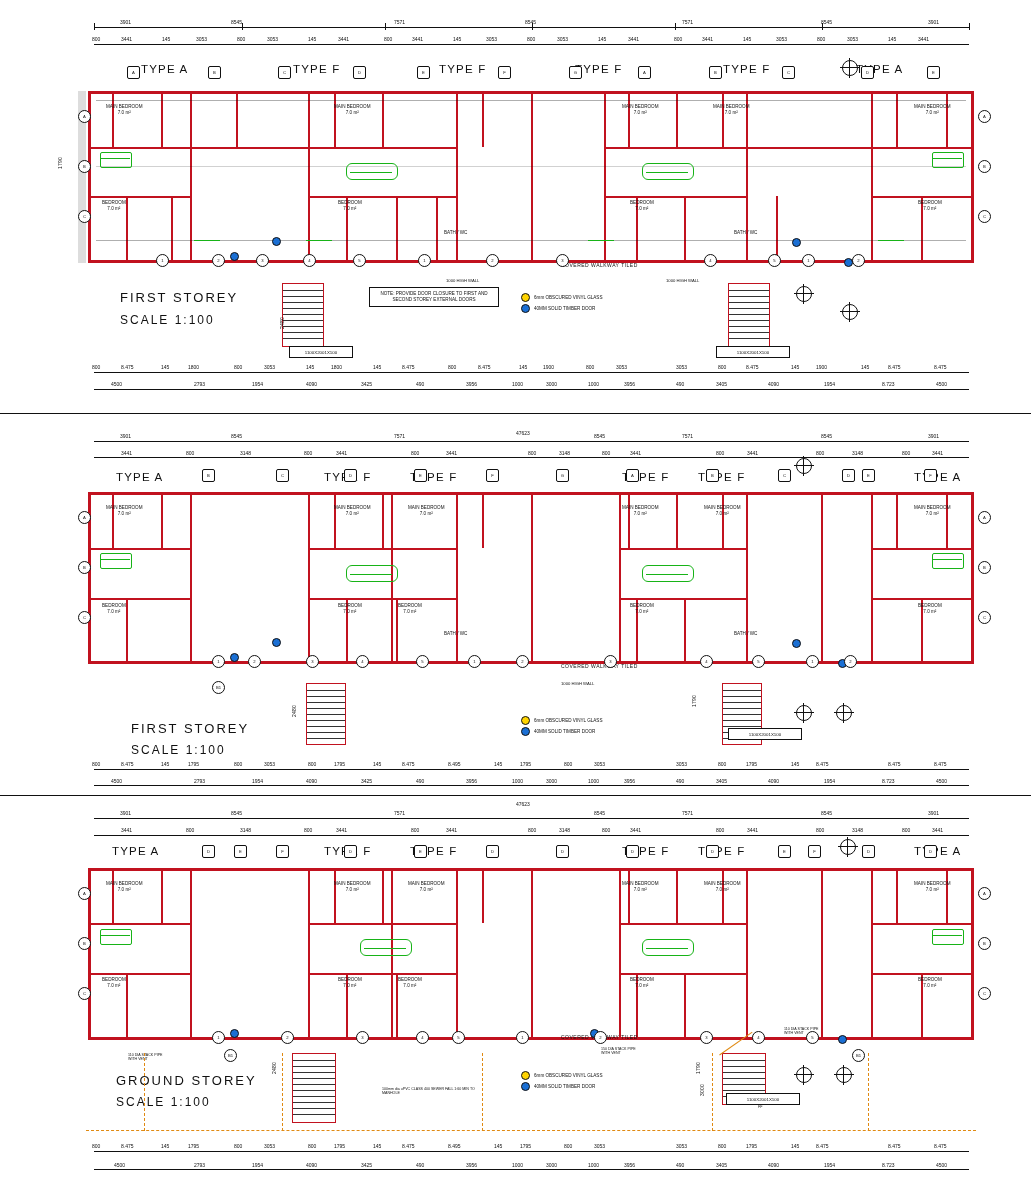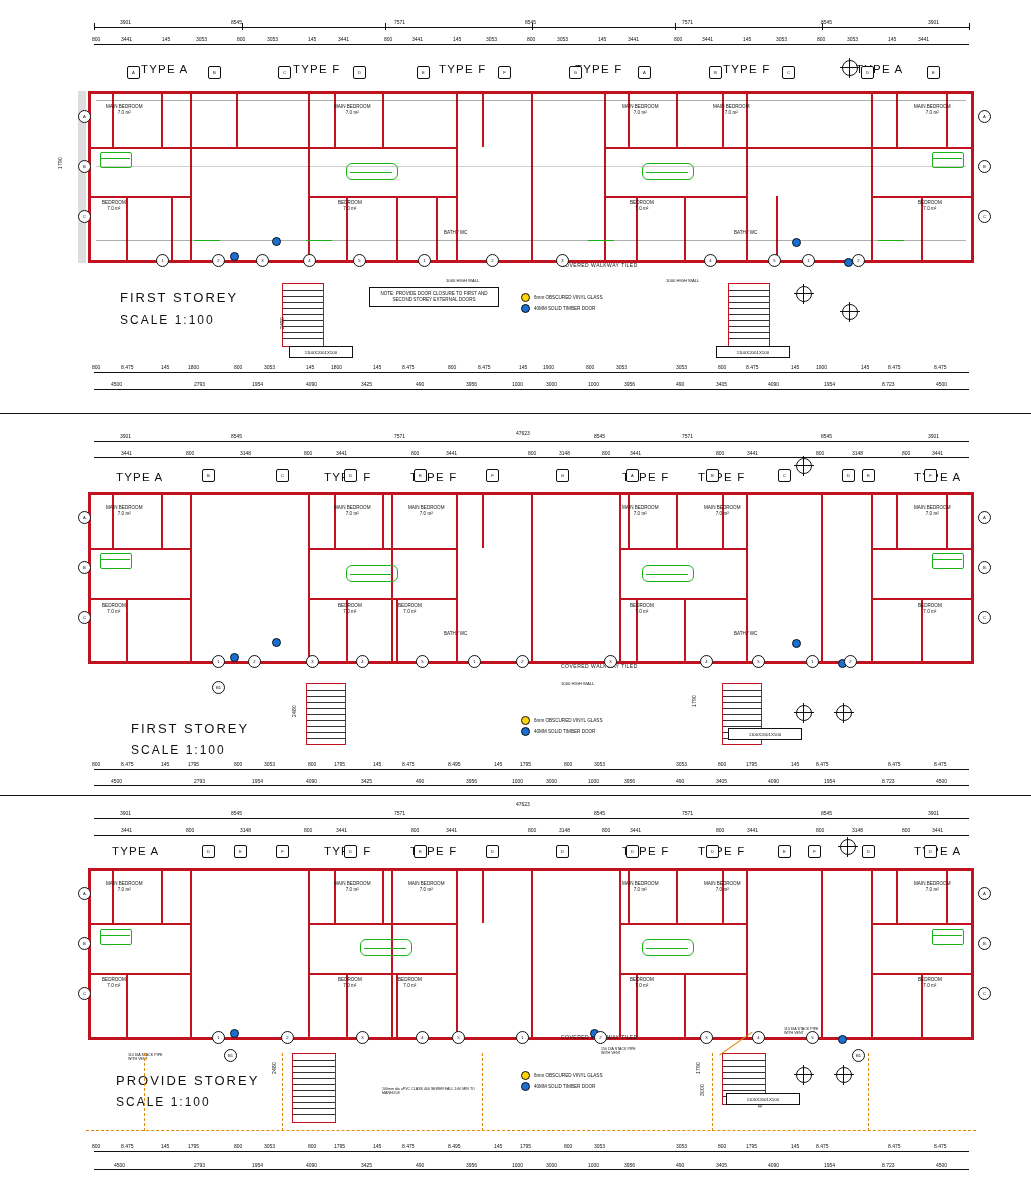--- a/index.html
+++ b/index.html
@@ -690,21 +690,21 @@
     <div class="room-label" style="left:318px;top:86px;"><span>MAIN BEDROOM</span><br><span>7.0 m²</span></div>
     <div class="room-label" style="left:392px;top:86px;"><span>MAIN BEDROOM</span><br><span>7.0 m²</span></div>
     <div class="room-label" style="left:322px;top:182px;"><span>BEDROOM</span><br><span>7.0 m²</span></div>
     <div class="room-label" style="left:382px;top:182px;"><span>BEDROOM</span><br><span>7.0 m²</span></div>
     <div class="room-label" style="left:606px;top:86px;"><span>MAIN BEDROOM</span><br><span>7.0 m²</span></div>
     <div class="room-label" style="left:688px;top:86px;"><span>MAIN BEDROOM</span><br><span>7.0 m²</span></div>
     <div class="room-label" style="left:614px;top:182px;"><span>BEDROOM</span><br><span>7.0 m²</span></div>
     <div class="room-label" style="left:898px;top:86px;"><span>MAIN BEDROOM</span><br><span>7.0 m²</span></div>
     <div class="room-label" style="left:902px;top:182px;"><span>BEDROOM</span><br><span>7.0 m²</span></div>
 
-    <div class="storey-title" style="left:100px;top:278px;">PROVIDE STOREY</div>
+    <div class="storey-title" style="left:100px;top:278px;">GROUND STOREY</div>
     <div class="storey-scale" style="left:100px;top:300px;">SCALE 1:100</div>
 
     <div class="legend" style="left:505px;top:276px;">
       <div class="row">
           <span class="dot yellow"></span>
           <span>6mm OBSCURED VINYL GLASS</span>
         </div>
       <div class="row">
           <span class="dot blue"></span>
           <span>40MM SOLID TIMBER DOOR</span>

